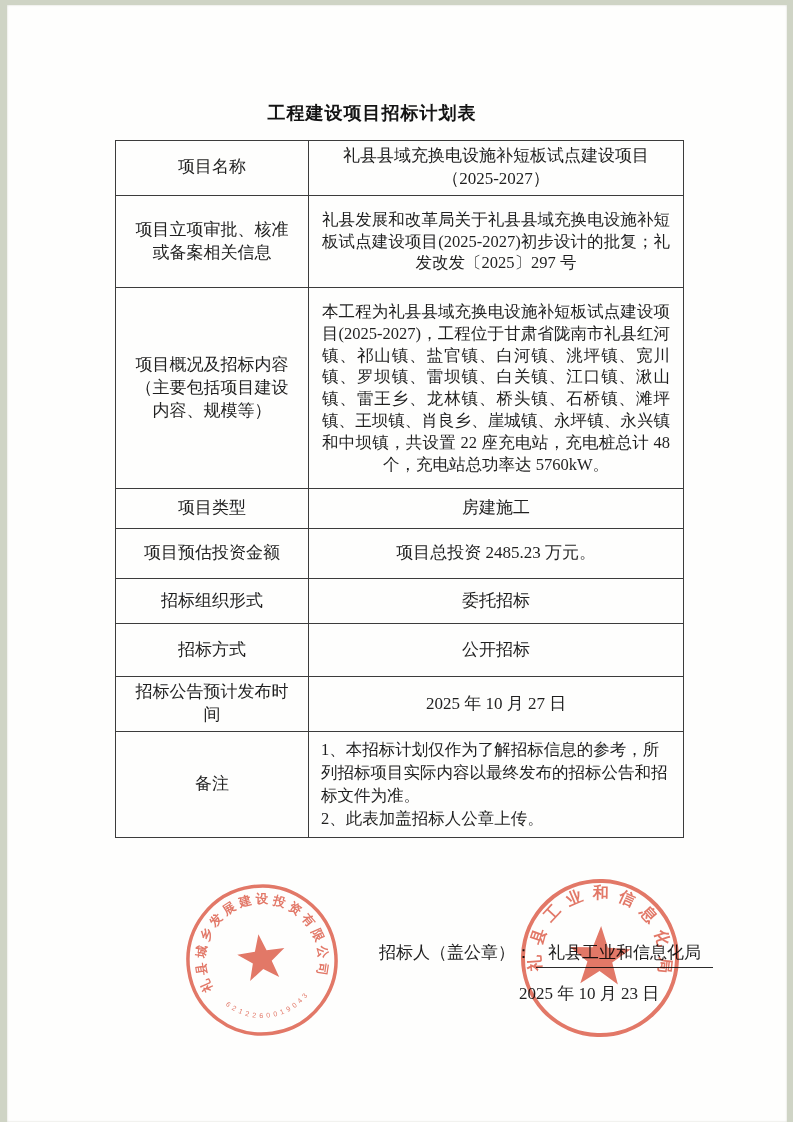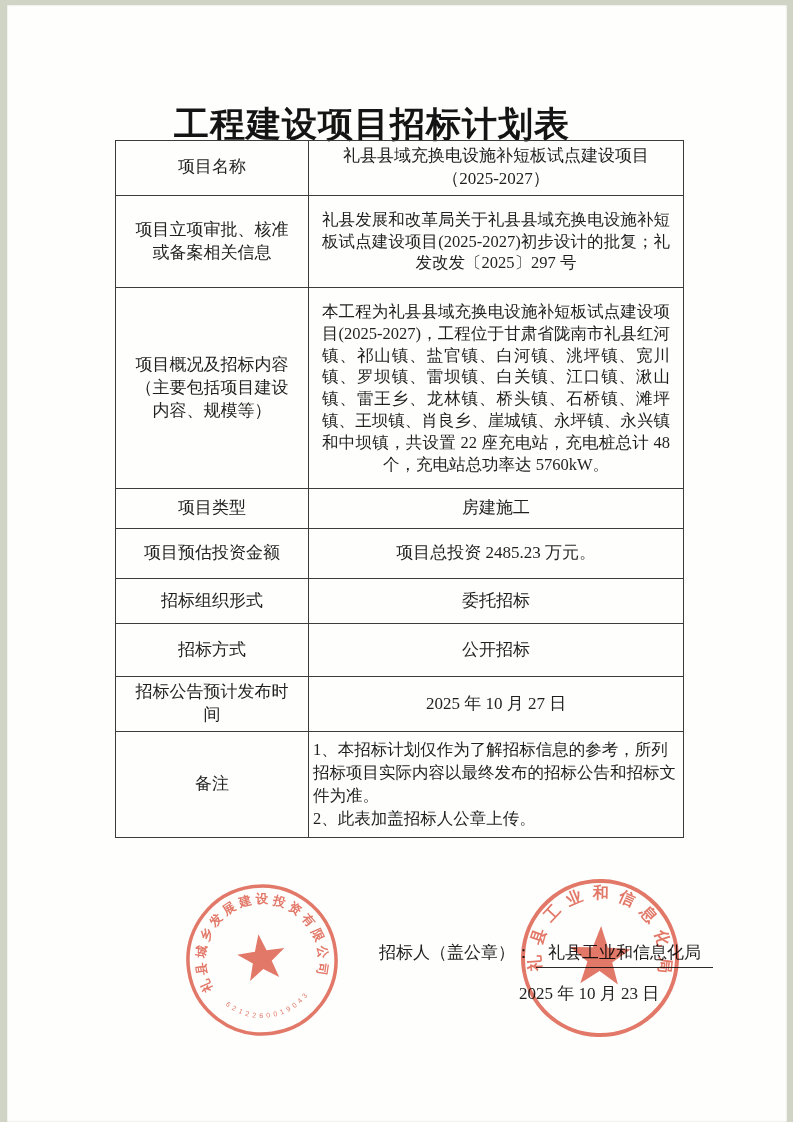--- a/index.html
+++ b/index.html
@@ -12,21 +12,21 @@
   }
   .page{
     position:absolute;left:7px;top:5px;width:780px;height:1117px;
     background:#fefefd;
     box-shadow:inset 0 0 2px rgba(120,130,105,.35);
   }
   .doc-title{
     position:absolute;left:0;top:96px;width:730px;
     text-align:center;
     font-family:"Liberation Sans","DejaVu Sans",sans-serif;
-    font-weight:bold;font-size:35px;letter-spacing:1px;color:#141414;
+    font-weight:bold;font-size:18px;letter-spacing:1px;color:#141414;
     margin:0;
   }
   table.plan{
     position:absolute;left:108px;top:135px;
     border-collapse:collapse;table-layout:fixed;width:568px;
     background:transparent;
   }
   table.plan td{
     border:1px solid #3c3c3c;
     vertical-align:middle;
@@ -36,21 +36,21 @@
     width:193px;text-align:center;padding:4px 12px;line-height:1.35;
   }
   td.val{
     text-align:center;padding:4px 12px;line-height:1.35;
   }
   td.val.just{
     text-align:justify;text-align-last:center;
     padding:13px 13px;line-height:1.32;font-size:16.5px;
   }
   td.val.notes{
-    text-align:left;padding:6px 4px;line-height:1.4;font-size:16.5px;
+    text-align:left;padding:6px 12px;line-height:1.4;font-size:16.5px;
   }
   .sig-row{
     position:absolute;left:372px;top:936px;font-size:17px;white-space:nowrap;
   }
   .sig-name{
     display:inline-block;min-width:150px;text-align:center;
     border-bottom:1.5px solid #2b2b2b;padding:0 12px 3px 12px;margin-left:4px;
   }
   .sig-date{
     position:absolute;left:512px;top:977px;font-size:17px;white-space:nowrap;

